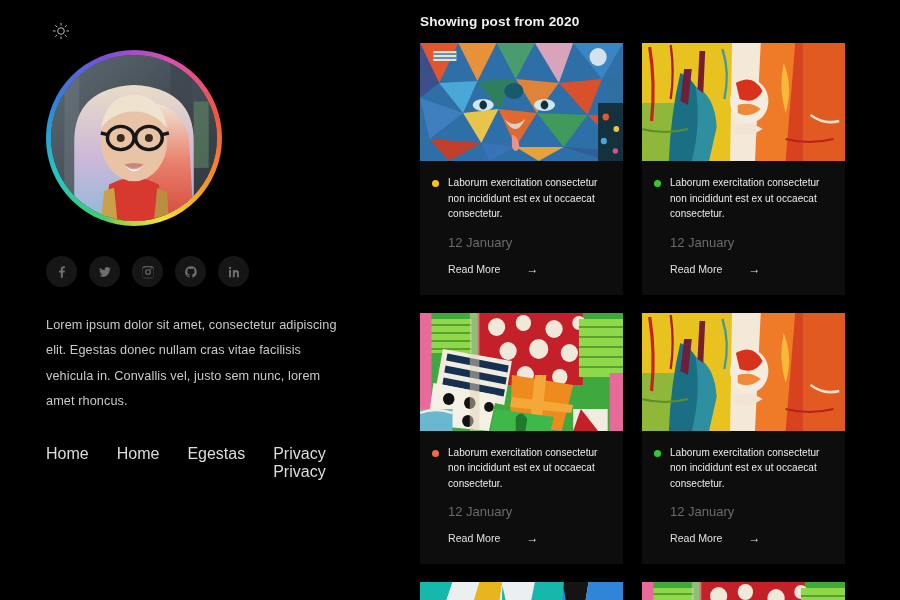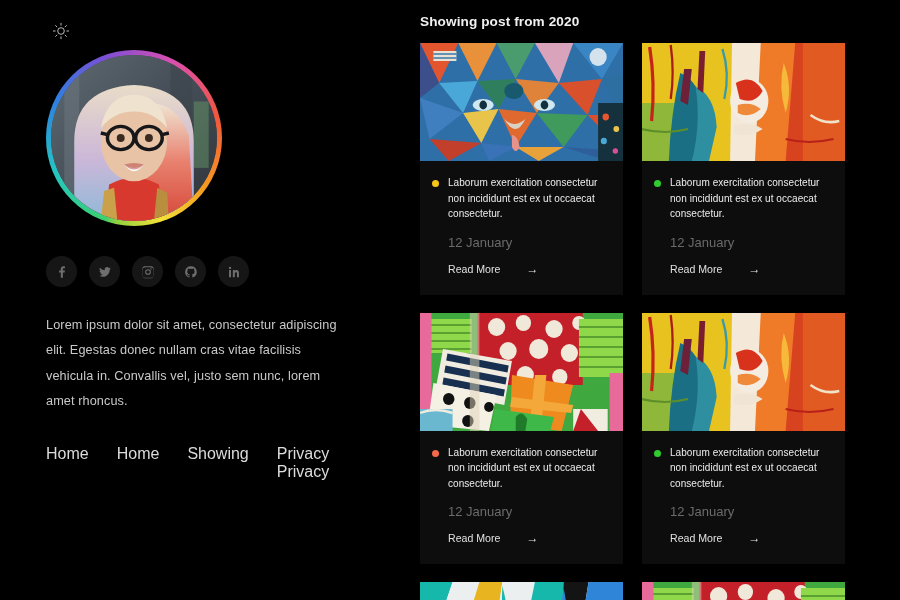--- a/index.html
+++ b/index.html
@@ -280,21 +280,21 @@
           <path d="M6.9 8.6H3.5V21h3.4zM5.2 3a2 2 0 1 0 0 4 2 2 0 0 0 0-4zM20.5 21h-3.4v-6c0-1.4-.5-2.4-1.8-2.4-1 0-1.5.6-1.8 1.3-.1.2-.1.6-.1.9V21H10s.1-11.3 0-12.4h3.4v1.8c.5-.7 1.3-1.7 3.1-1.7 2.2 0 3.9 1.5 3.9 4.6z"></path>
         </svg>
     </div>
   </div>
 
   <p class="bio">Lorem ipsum dolor sit amet, consectetur adipiscing elit. Egestas donec nullam cras vitae facilisis vehicula in. Convallis vel, justo sem nunc, lorem amet rhoncus.</p>
 
   <nav class="nav-row">
     <a class="nav-link">Home</a>
     <a class="nav-link">Home</a>
-    <a class="nav-link">Showing</a>
+    <a class="nav-link">Egestas</a>
     <a class="nav-link">Privacy Privacy</a>
   </nav>
 
 </aside>
 
 <main class="main">
   <h1 class="main-heading">Showing post from 2020</h1>
 
   <div class="grid">
 

